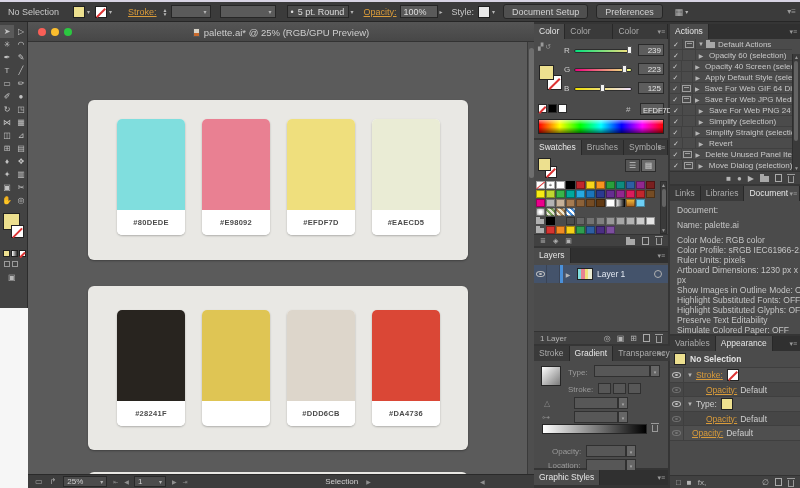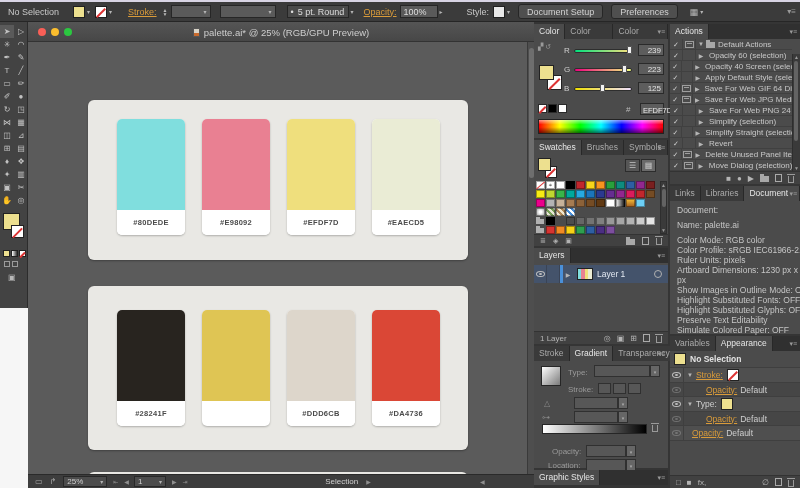--- a/index.html
+++ b/index.html
@@ -251,21 +251,21 @@
         <span class="dd">▾</span>
       </span>
     <span class="tb-box dark" style="width:62px;margin-left:11px">
       <span>•</span>
       <span style="margin-left:4px">5 pt. Round</span>
     </span>
     <span class="dd">▾</span>
     <span class="orange" style="margin-left:10px">Opacity:</span>
     <span class="tb-box" style="width:38px;margin-left:3px">100%</span>
     <span class="dd">▸</span>
-    <span style="margin-left:24px">Style:</span>
+    <span style="margin-left:9px">Style:</span>
     <span class="chip" style="margin-left:4px;background:#e8e8e8"></span>
     <span class="dd">▾</span>
     <span class="tb-btn">Document Setup</span>
     <span class="tb-btn">Preferences</span>
     <span style="margin-left:12px;font-size:9px;color:#b5b5b5">▦</span>
     <span class="dd">▾</span>
     <span style="margin-left:auto;margin-right:4px;font-size:8px;color:#9a9a9a">▾≡</span>
   </div>
 
   <div class="tools">

